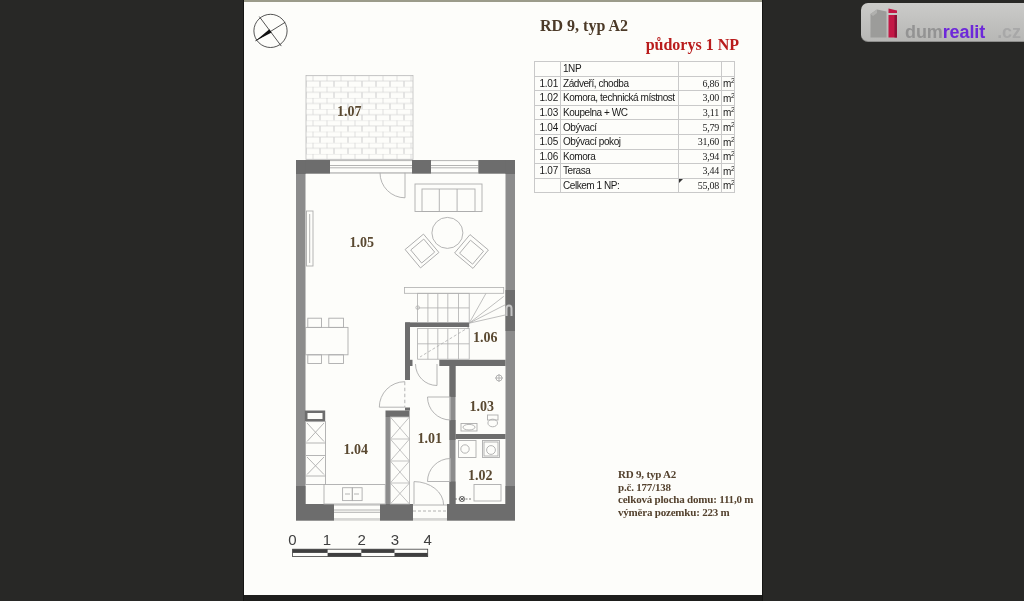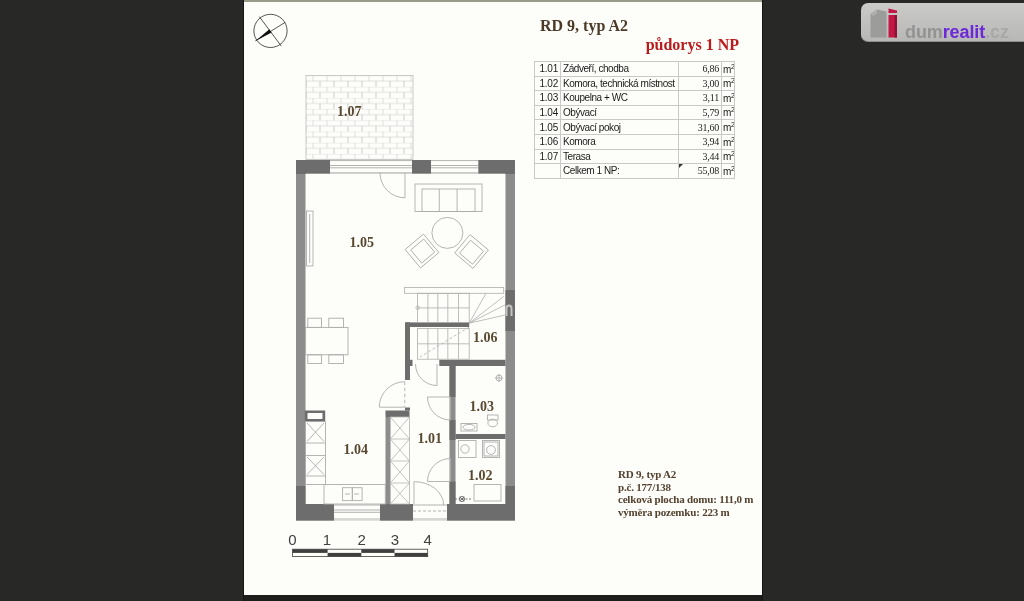--- a/index.html
+++ b/index.html
@@ -5,21 +5,21 @@
 *{box-sizing:border-box;}
 body{font-family:"Liberation Sans",sans-serif;position:relative;}
 .abs{position:absolute;}
 #barL{left:0;top:0;width:244px;height:601px;background:#282826;border-right:1px solid #151513;}
 #barR{left:762px;top:0;width:262px;height:601px;background:#282826;border-left:1px solid #151513;}
 #topline{left:244px;top:0;width:518px;height:2px;background:#9b9b8a;}
 #botline{left:244px;top:595px;width:518px;height:6px;background:#1e1e1c;}
 #plate{left:861px;top:3px;width:163px;height:39px;background:linear-gradient(#cbcbc9,#b7b7b5);border-radius:7px 0 0 7px;border-bottom:1px solid #8e8e8c;}
 #logotxt{left:905px;top:21.5px;font-family:"Liberation Sans",sans-serif;font-weight:bold;font-size:18px;letter-spacing:-0.1px;color:#939393;}
 #logotxt .r{color:#6d28d9;}
-#logotxt .cz{color:#a8a8a8;}
+#logotxt .cz{color:#a8a8a8;margin-left:12px;}
 #title1{left:540px;top:17px;width:200px;font-family:"Liberation Serif",serif;font-weight:bold;font-size:16px;color:#4c3a28;}
 #title2{left:539px;top:36px;width:200px;text-align:right;font-family:"Liberation Serif",serif;font-weight:bold;font-size:16px;color:#b91c1c;}
 #tbl{left:534px;top:61px;border-collapse:collapse;font-size:10px;letter-spacing:-0.25px;color:#1a1a1a;}
 #tbl td{border:1px solid #c9c9c9;height:14.6px;padding:0 2px;white-space:nowrap;overflow:hidden;}
 #tbl td.c1{width:26px;min-width:26px;max-width:26px;text-align:right;}
 #tbl td.c2{width:118px;min-width:118px;max-width:118px;text-align:left;letter-spacing:-0.45px;padding-right:0;}
 #tbl td.c3{width:43px;min-width:43px;max-width:43px;text-align:right;position:relative;font-family:Liberation Serif, serif;}
 #tbl td.c4{width:13px;min-width:13px;max-width:13px;text-align:left;padding:0 1px;}
 #tbl sup{font-size:7px;}
 #btxt{left:618px;top:468px;font-family:"Liberation Serif",serif;font-weight:bold;font-size:11px;letter-spacing:-0.2px;line-height:12.7px;color:#54422e;white-space:nowrap;}
@@ -36,20 +36,26 @@
 <polygon points="2.5,7 9,2.5 18.5,4.5 18.5,30.5 2.5,30.5" fill="#9c9c9a"></polygon>
 <polygon points="2.5,7 9,2.5 9,6 5,9" fill="#b0b0ae"></polygon>
 <polygon points="20.5,1.5 29,3.5 29,6 20.5,6" fill="#c31745"></polygon>
 <polygon points="20.5,8 29,8 29,30.5 20.5,30.5" fill="#c31745"></polygon>
 <polygon points="26.5,8 29,8 29,30.5 26.5,30.5" fill="#8e1136"></polygon>
 </svg>
 <div class="abs" id="title1">RD 9, typ A2</div>
 <div class="abs" id="title2">půdorys 1 NP</div>
 <table class="abs" id="tbl">
 <tbody>
+      <tr>
+        <td class="c1"></td>
+        <td class="c2">1NP</td>
+        <td class="c3"></td>
+        <td class="c4"></td>
+      </tr>
 <tr>
         <td class="c1">1.01</td>
         <td class="c2">Zádveří, chodba</td>
         <td class="c3">6,86</td>
         <td class="c4">m<sup>2</sup></td>
       </tr>
 <tr>
         <td class="c1">1.02</td>
         <td class="c2">Komora, technická místnost</td>
         <td class="c3">3,00</td>

